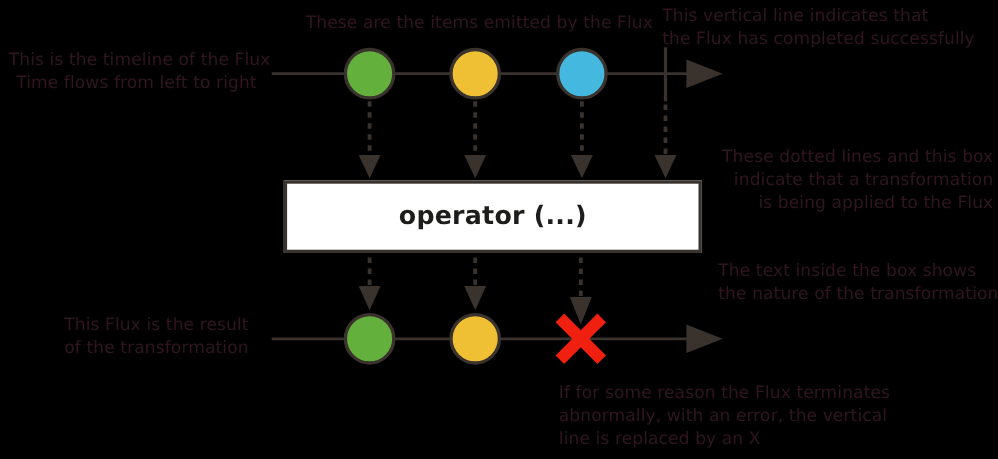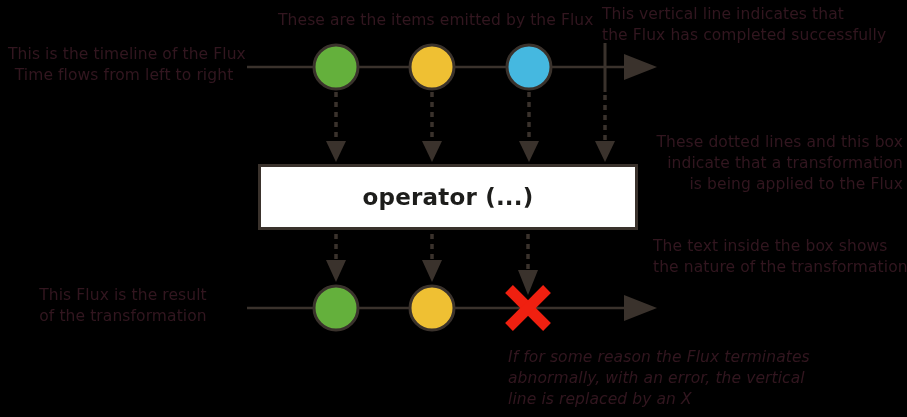--- a/index.html
+++ b/index.html
@@ -36,22 +36,22 @@
     letter-spacing: 0.1px;
   }
   .anno.center { text-align: center; }
   .anno.left { text-align: left; }
 
   #anno-timeline-top   { left: 8px;   top: 44px;  width: 232px; text-align: center; }
   #anno-items-emitted  { left: 278px; top: 10px;  width: 300px; text-align: right; }
   #anno-complete-line  { left: 602px; top: 4px;   width: 300px; text-align: left; }
   #anno-transformation { left: 653px; top: 132px; width: 250px; text-align: right; }
   #anno-box-text       { left: 653px; top: 212px; width: 250px; text-align: left; margin-top: 24px; }
-  #anno-result-flux    { left: 20px;  top: 285px; width: 206px; text-align: center; }
-  #anno-error-x        { left: 508px; top: 347px; width: 340px; text-align: left; font-style: italic; }
+  #anno-result-flux    { left: 20px;  top: 285px; width: 206px; text-align: right; }
+  #anno-error-x        { left: 508px; top: 347px; width: 340px; text-align: left; }
 
   #operator-box {
     position: absolute;
     left: 258px;
     top: 164px;
     width: 380px;
     height: 66px;
     background: #ffffff;
     border: 3px solid #3a322c;
     box-sizing: border-box;

